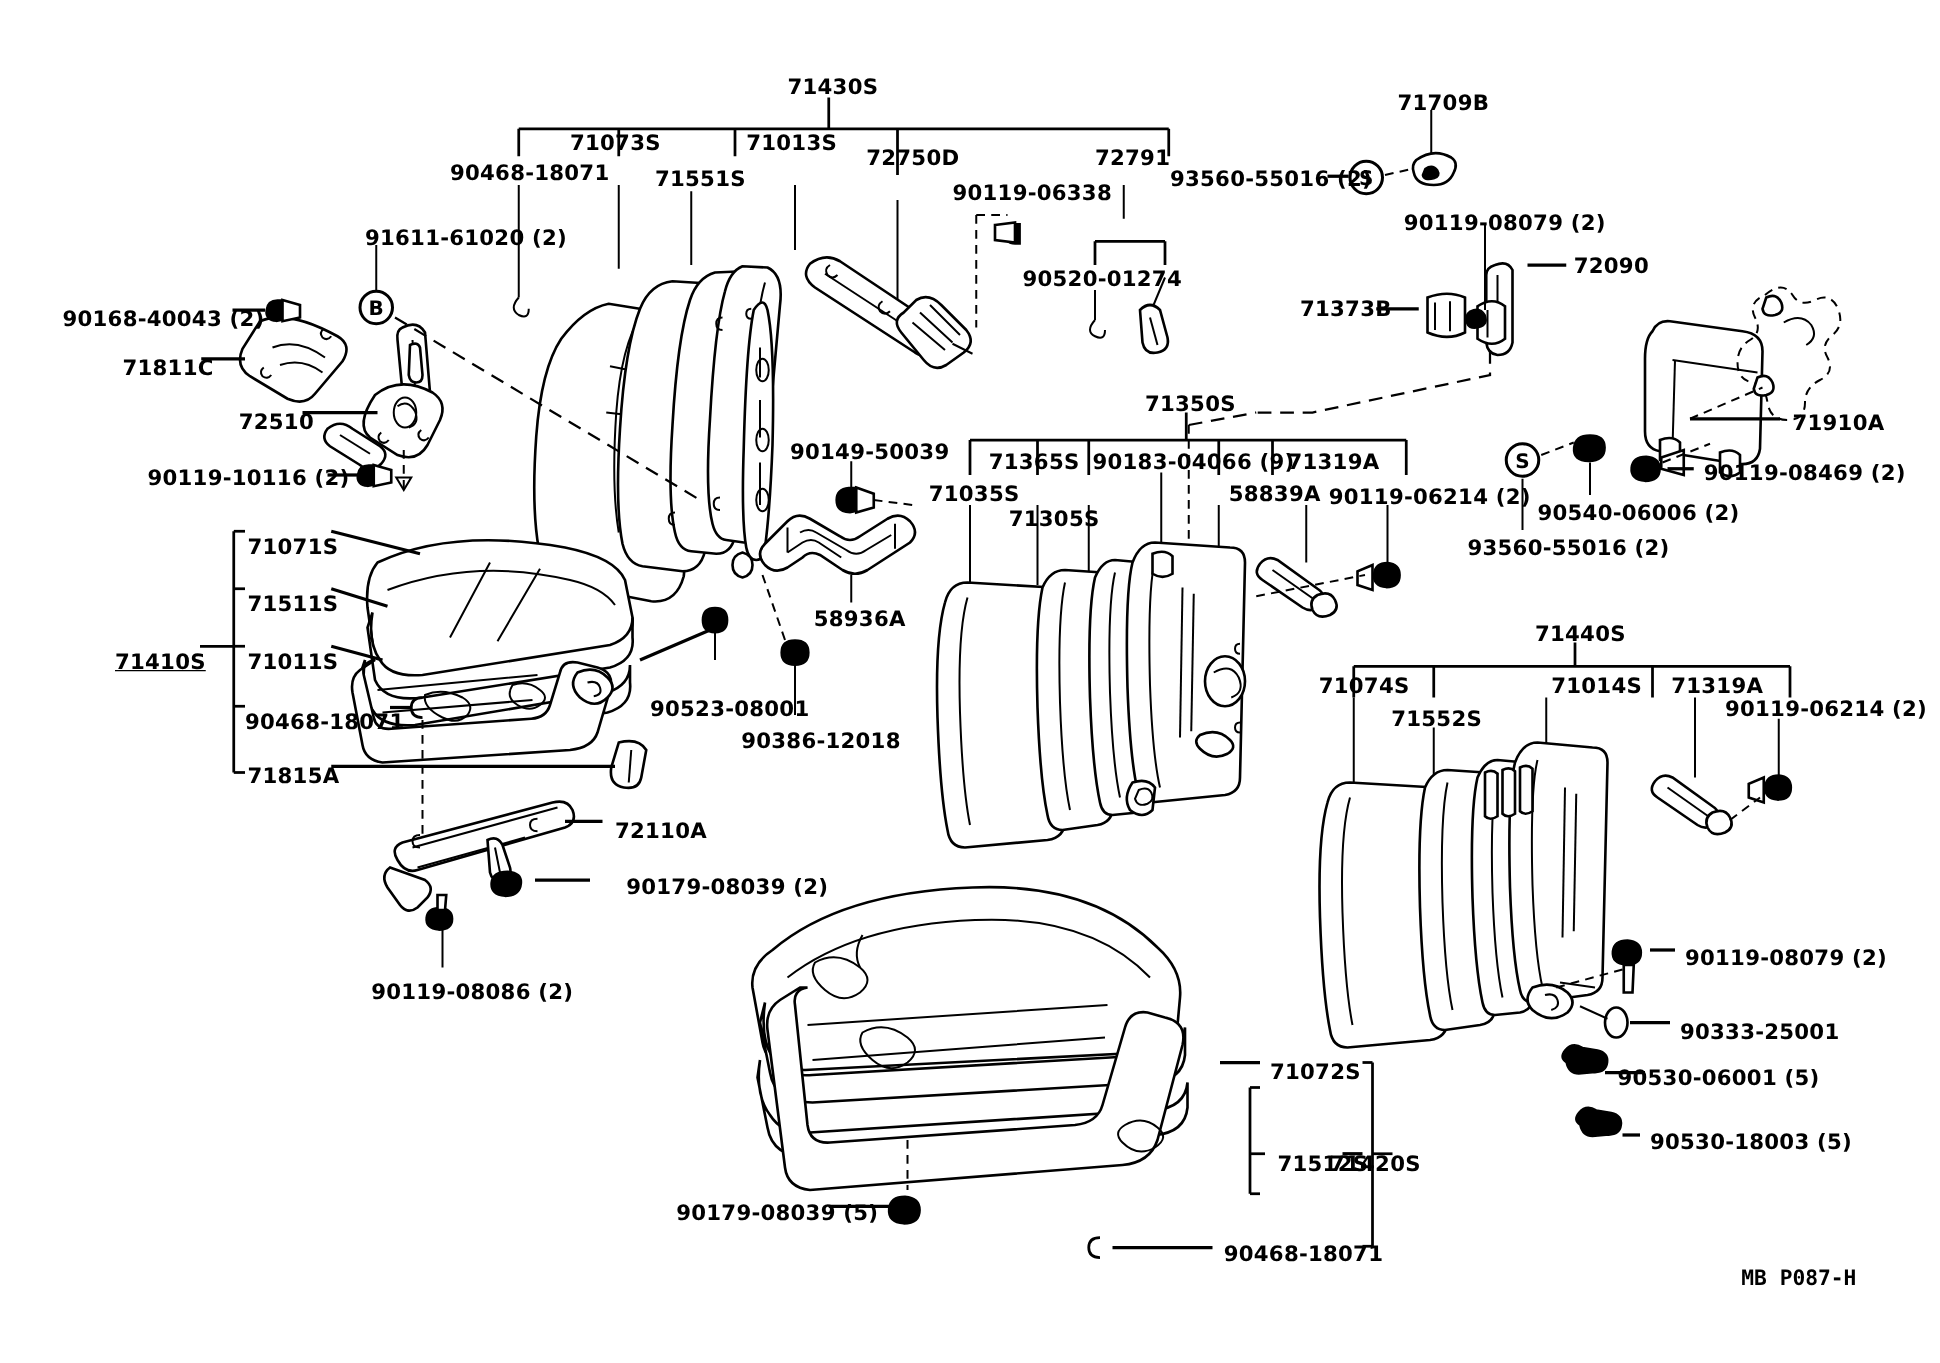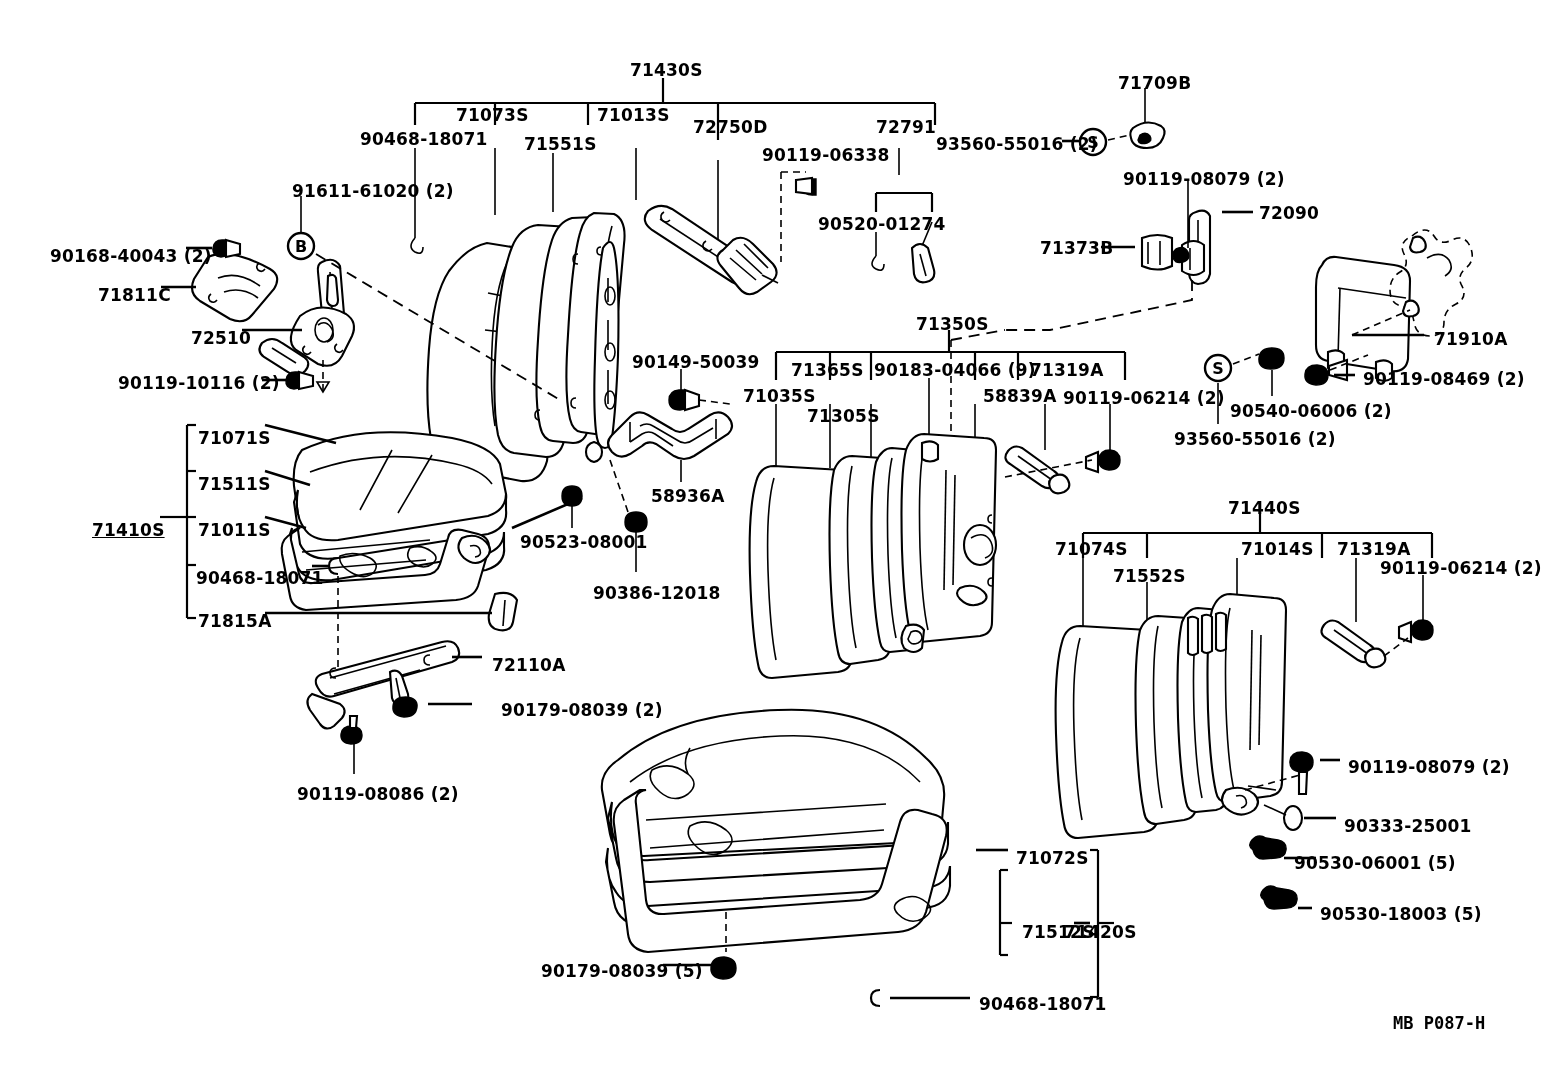--- a/index.html
+++ b/index.html
@@ -494,21 +494,21 @@
       <div class="lbl" style="left: 1174px; top: 431px;">93560-55016 (2)</div>
       <div class="lbl" style="left: 198px; top: 430px;">71071S</div>
       <div class="lbl" style="left: 651px; top: 488px;">58936A</div>
       <div class="lbl" style="left: 198px; top: 476px;">71511S</div>
       <div class="lbl" style="left: 1228px; top: 500px;">71440S</div>
       <div class="lbl" style="left: 92px; top: 522px; text-decoration: underline;">71410S</div>
       <div class="lbl" style="left: 198px; top: 522px;">71011S</div>
       <div class="lbl" style="left: 1055px; top: 541px;">71074S</div>
       <div class="lbl" style="left: 1209px; top: 541px; margin-left: 32px;">71014S</div>
       <div class="lbl" style="left: 1337px; top: 541px;">71319A</div>
-      <div class="lbl" style="left: 520px; top: 534px; text-align: right;">90523-08001</div>
+      <div class="lbl" style="left: 520px; top: 560px; text-align: right;">90523-08001</div>
       <div class="lbl" style="left: 196px; top: 570px;">90468-18071</div>
       <div class="lbl" style="left: 1113px; top: 568px;">71552S</div>
       <div class="lbl" style="left: 1380px; top: 560px;">90119-06214 (2)</div>
       <div class="lbl" style="left: 593px; top: 585px;">90386-12018</div>
       <div class="lbl" style="left: 198px; top: 613px;">71815A</div>
       <div class="lbl" style="left: 492px; top: 657px;">72110A</div>
       <div class="lbl" style="left: 481px; top: 702px; margin-left: 20px;">90179-08039 (2)</div>
       <div class="lbl" style="left: 297px; top: 786px;">90119-08086 (2)</div>
       <div class="lbl" style="left: 1348px; top: 759px;">90119-08079 (2)</div>
       <div class="lbl" style="left: 1344px; top: 818px;">90333-25001</div>

